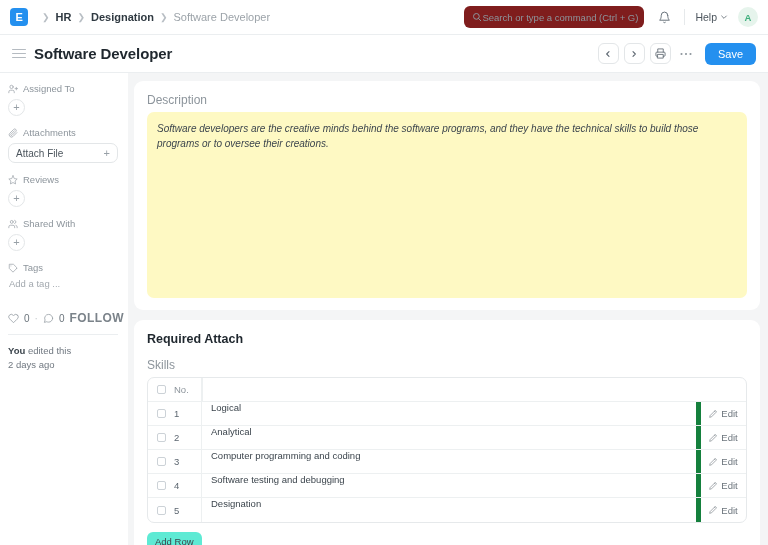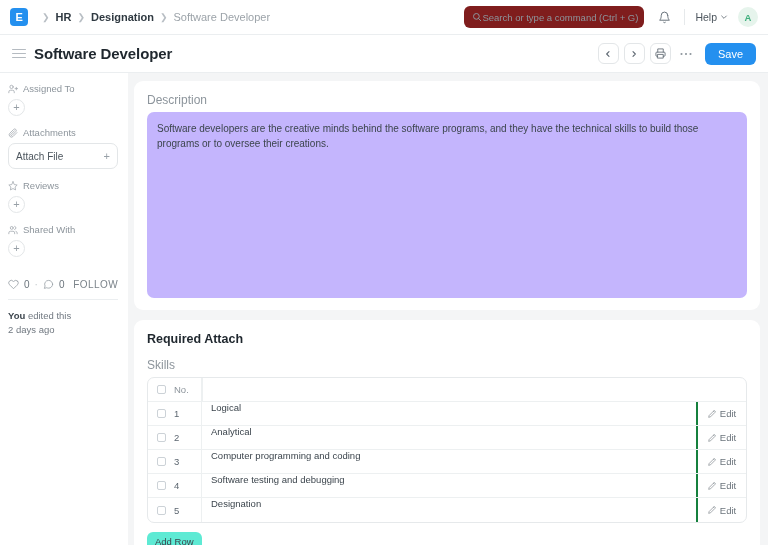--- a/index.html
+++ b/index.html
@@ -96,60 +96,60 @@
     display: flex; align-items: center; gap: 5px;
     font-size: 9.5px; color: #8d959c; margin-bottom: 5px;
   }
   .plus-circle {
     width: 17px; height: 17px; border-radius: 50%;
     border: 1px solid #e3e6e8; background: #fff;
     display: flex; align-items: center; justify-content: center;
     color: #98a0a7; font-size: 11px; line-height: 1;
   }
   .attach-file {
-    height: 26px; border: 1px solid #e3e6e8; border-radius: 7px;
+    height: 20px; border: 1px solid #e3e6e8; border-radius: 7px;
     display: flex; align-items: center; justify-content: space-between;
     padding: 0 7px; font-size: 10px; color: #4c555d; background: #fff;
   }
   .attach-file .p { color: #98a0a7; font-size: 11px; }
   .tag-input { font-size: 9.5px; color: #a3a9af; padding-left: 1px; }
 
   .side-foot { margin-top: 22px; }
   .foot-row {
     display: flex; align-items: center; gap: 5px;
     font-size: 10px; color: #6b747c;
     padding-bottom: 9px;
   }
   .foot-row .dot { color: #c3c8cc; }
   .follow {
-    margin-left: auto; font-size: 10px; font-weight: 400;
+    margin-left: auto; font-size: 12px; font-weight: 700;
     letter-spacing: 0.4px; color: #7b838a;
   }
   .side-hr { height: 1px; background: #ebeef0; margin-bottom: 9px; }
   .act { font-size: 9.5px; color: #707880; line-height: 1.45; margin-bottom: 8px; }
   .act b { color: #3c454d; font-weight: 600; }
 
   
   .main {
     flex: 1 1 auto; min-width: 0;
     background: #f4f5f6;
     padding: 8px 8px 0 6px;
     overflow: hidden;
   }
   .card {
     background: #fff; border-radius: 9px;
     padding: 12px 13px;
     margin-bottom: 10px;
   }
   .field-label { font-size: 12px; color: #8d959c; margin-bottom: 5px; }
   .desc-area {
-    background: #c4b5fd; border-radius: 7px;
+    background: #fef9c3; border-radius: 7px;
     padding: 9px 10px;
     height: 186px;
-    font-size: 10px; color: #3c454d; line-height: 1.5;
+    font-size: 10px; color: #3c454d; line-height: 1.5; font-style: italic;
   }
   .card-title { font-size: 12.5px; font-weight: 700; color: #1f272e; margin-bottom: 12px; }
 
   
   .grid { border: 1px solid #e6e9eb; border-radius: 7px; overflow: hidden; }
   .grow { display: flex; height: 24px; border-bottom: 1px solid #edf0f1; }
   .grow:last-child { border-bottom: none; }
   .grow.head { color: #8d959c; }
   .c-check { width: 26px; flex: 0 0 26px; display: flex; align-items: center; justify-content: center; }
   .cb {
@@ -160,21 +160,21 @@
     width: 28px; flex: 0 0 28px; font-size: 9.5px;
     border-right: 1px solid #edf0f1; height: 100%;
     display: flex; align-items: center;
   }
   .c-skill { flex: 1 1 auto; font-size: 9.5px; padding-left: 9px; }
   .grow.head .c-skill, .grow.head .c-no { color: #8d959c; }
   .grow .c-skill { color: #3c454d; }
   .grow .c-no { color: #5c6670; }
   .c-edit {
     width: 50px; flex: 0 0 50px; height: 100%;
-    border-left: 2px solid #15803d;
+    border-left: 5px solid #15803d;
     display: flex; align-items: center; justify-content: center;
     gap: 4px; font-size: 9.5px; color: #6b747c;
   }
   .grow.head .c-edit { border-left: 1px solid #edf0f1; }
   .add-row {
     margin-top: 9px; display: inline-flex; align-items: center;
     height: 19px; padding: 0 8px; border-radius: 6px;
     background: #5eead4; font-size: 9.5px; color: #3c454d;
   }
   svg { display: block; }
@@ -316,20 +316,32 @@
               <circle cx="9" cy="7" r="3.5"></circle>
               <path d="M22 21v-2a4 4 0 0 0-3-3.87"></path>
               <path d="M16 3.13a4 4 0 0 1 0 7.75"></path>
           </svg>
         </span>
         <span>Shared With</span>
       </div>
       <div class="plus-circle">+</div>
     </div>
 
+    <div class="side-group">
+      <div class="side-label">
+        <span>
+          <svg width="10" height="10" viewBox="0 0 24 24" fill="none" stroke="#a3a9af" stroke-width="1.9" stroke-linecap="round" stroke-linejoin="round">
+            <path d="M20.6 13.4 12 22l-9-9V3h10l7.6 7.6a2 2 0 0 1 0 2.8z"></path>
+              <line x1="7" y1="7" x2="7.01" y2="7"></line>
+          </svg>
+        </span>
+        <span>Tags</span>
+      </div>
+      <div class="tag-input">Add a tag ...</div>
+    </div>
 
     <div class="side-foot">
       <div class="foot-row">
         <span>
           <svg width="11" height="11" viewBox="0 0 24 24" fill="none" stroke="#9aa1a8" stroke-width="1.8" stroke-linecap="round" stroke-linejoin="round">
             <path d="M20.8 4.6a5.5 5.5 0 0 0-7.8 0L12 5.7l-1-1.1a5.5 5.5 0 0 0-7.8 7.8l1.1 1L12 21.2l7.7-7.7 1.1-1a5.5 5.5 0 0 0 0-7.9z"></path>
           </svg>
         </span>
         <span>0</span>
         <span class="dot">·</span>

